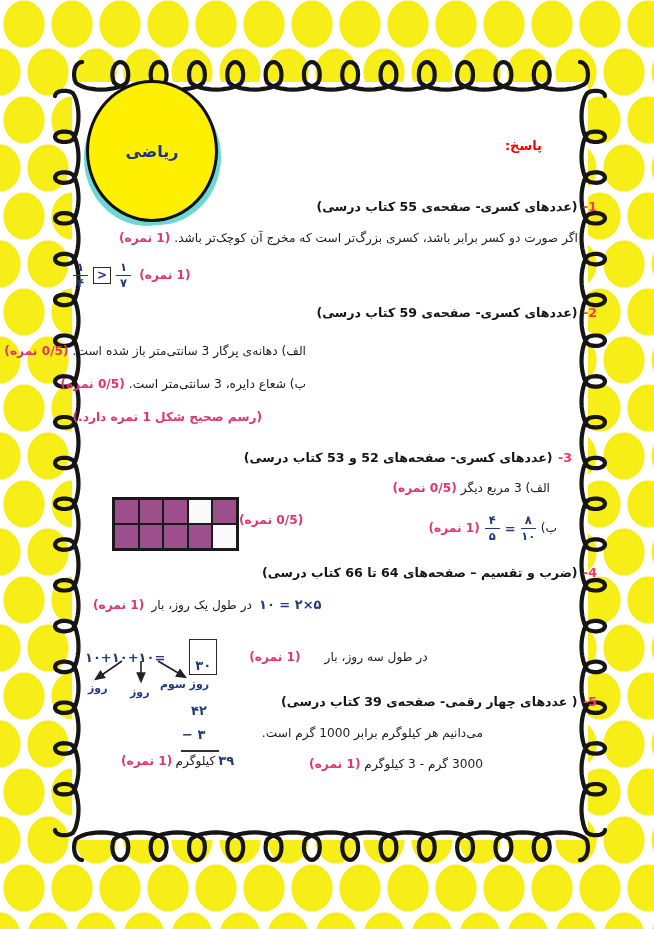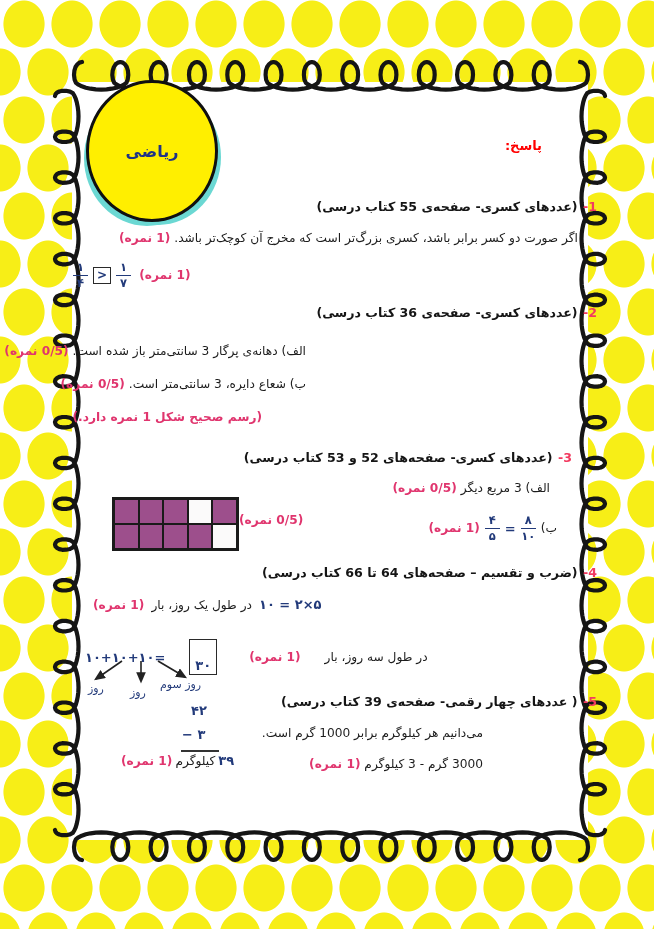--- a/index.html
+++ b/index.html
@@ -27,21 +27,21 @@
     color:#223a7a;font-weight:bold;font-size:11.5px;}
   .frac .fn{padding:0 4px 1px;border-bottom:1.4px solid #223a7a;}
   .frac .fd{padding-top:1px;}
   .cmp-box{border:1.5px solid #2a2a2a;padding:0 3px 1px;color:#223a7a;font-weight:bold;font-size:12px;margin:0 3px;}
   .box30{border:1.5px solid #2a2a2a;padding:18px 5px 1px;color:#223a7a;font-weight:bold;font-size:13px;}
   .grid{display:grid;grid-template-columns:repeat(5,24.5px);grid-auto-rows:25px;border:2px solid #1a1a1a;width:max-content;}
   .cell{border:1px solid #1a1a1a;background:#fbfafa;}
   .cell.filled{background:#9d4f8c;}
   .sub-num{color:#223a7a;font-weight:bold;font-size:13px;}
   .hline{background:#333;height:2px;}
-  .arrow-label{color:#223a7a;font-weight:normal;font-size:11px;direction:rtl;text-align:center;}
+  .arrow-label{color:#223a7a;font-weight:bold;font-size:11px;direction:rtl;text-align:center;}
   .circ-wrap{position:absolute;left:337px;top:327px;}
 </style>
 </head>
 <body>
 
 <div class="page">
 
   <svg class="frame" id="frame" width="654" height="929" viewBox="0 0 654 929">
       <rect x="72" y="82" width="516" height="758" fill="#ffffff"></rect>
       <path d="M82.0 62.0 L79.5 62.6 L77.3 64.3 L75.5 67.0 L74.4 70.6 L74.0 74.9 L74.6 79.6 L76.0 82.9 L78.5 84.7 L81.8 86.3 L85.9 87.7 L90.6 88.7 L95.8 89.4 L101.2 89.6 L106.6 89.4 L111.7 88.7 L116.4 87.7 L120.5 86.3 L123.9 84.7 L126.3 82.9 L127.7 79.6 L128.3 74.9 L127.9 70.6 L126.8 67.0 L125.0 64.3 L122.8 62.6 L120.3 62.0 L117.9 62.6 L115.6 64.3 L113.9 67.0 L112.7 70.6 L112.3 74.9 L112.9 79.6 L114.3 82.9 L116.8 84.7 L120.1 86.3 L124.2 87.7 L128.9 88.7 L134.1 89.4 L139.5 89.6 L144.9 89.4 L150.0 88.7 L154.8 87.7 L158.9 86.3 L162.2 84.7 L164.6 82.9 L166.1 79.6 L166.6 74.9 L166.2 70.6 L165.1 67.0 L163.3 64.3 L161.1 62.6 L158.6 62.0 L156.2 62.6 L153.9 64.3 L152.2 67.0 L151.0 70.6 L150.6 74.9 L151.2 79.6 L152.6 82.9 L155.1 84.7 L158.4 86.3 L162.5 87.7 L167.2 88.7 L172.4 89.4 L177.8 89.6 L183.2 89.4 L188.3 88.7 L193.1 87.7 L197.2 86.3 L200.5 84.7 L202.9 82.9 L204.4 79.6 L204.9 74.9 L204.5 70.6 L203.4 67.0 L201.6 64.3 L199.4 62.6 L196.9 62.0 L194.5 62.6 L192.2 64.3 L190.5 67.0 L189.3 70.6 L189.0 74.9 L189.5 79.6 L191.0 82.9 L193.4 84.7 L196.7 86.3 L200.8 87.7 L205.5 88.7 L210.7 89.4 L216.1 89.6 L221.5 89.4 L226.6 88.7 L231.4 87.7 L235.5 86.3 L238.8 84.7 L241.2 82.9 L242.7 79.6 L243.2 74.9 L242.8 70.6 L241.7 67.0 L239.9 64.3 L237.7 62.6 L235.2 62.0 L232.8 62.6 L230.6 64.3 L228.8 67.0 L227.6 70.6 L227.3 74.9 L227.8 79.6 L229.3 82.9 L231.7 84.7 L235.0 86.3 L239.1 87.7 L243.8 88.7 L249.0 89.4 L254.4 89.6 L259.8 89.4 L265.0 88.7 L269.7 87.7 L273.8 86.3 L277.1 84.7 L279.5 82.9 L281.0 79.6 L281.5 74.9 L281.1 70.6 L280.0 67.0 L278.2 64.3 L276.0 62.6 L273.5 62.0 L271.1 62.6 L268.9 64.3 L267.1 67.0 L265.9 70.6 L265.6 74.9 L266.1 79.6 L267.6 82.9 L270.0 84.7 L273.3 86.3 L277.4 87.7 L282.1 88.7 L287.3 89.4 L292.7 89.6 L298.1 89.4 L303.3 88.7 L308.0 87.7 L312.1 86.3 L315.4 84.7 L317.8 82.9 L319.3 79.6 L319.8 74.9 L319.4 70.6 L318.3 67.0 L316.5 64.3 L314.3 62.6 L311.8 62.0 L309.4 62.6 L307.2 64.3 L305.4 67.0 L304.2 70.6 L303.9 74.9 L304.4 79.6 L305.9 82.9 L308.3 84.7 L311.6 86.3 L315.7 87.7 L320.4 88.7 L325.6 89.4 L331.0 89.6 L336.4 89.4 L341.6 88.7 L346.3 87.7 L350.4 86.3 L353.7 84.7 L356.1 82.9 L357.6 79.6 L358.1 74.9 L357.8 70.6 L356.6 67.0 L354.8 64.3 L352.6 62.6 L350.2 62.0 L347.7 62.6 L345.5 64.3 L343.7 67.0 L342.6 70.6 L342.2 74.9 L342.7 79.6 L344.2 82.9 L346.6 84.7 L349.9 86.3 L354.0 87.7 L358.7 88.7 L363.9 89.4 L369.3 89.6 L374.7 89.4 L379.9 88.7 L384.6 87.7 L388.7 86.3 L392.0 84.7 L394.4 82.9 L395.9 79.6 L396.4 74.9 L396.1 70.6 L394.9 67.0 L393.1 64.3 L390.9 62.6 L388.5 62.0 L386.0 62.6 L383.8 64.3 L382.0 67.0 L380.9 70.6 L380.5 74.9 L381.0 79.6 L382.5 82.9 L384.9 84.7 L388.2 86.3 L392.3 87.7 L397.0 88.7 L402.2 89.4 L407.6 89.6 L413.0 89.4 L418.2 88.7 L422.9 87.7 L427.0 86.3 L430.3 84.7 L432.7 82.9 L434.2 79.6 L434.7 74.9 L434.4 70.6 L433.2 67.0 L431.4 64.3 L429.2 62.6 L426.8 62.0 L424.3 62.6 L422.1 64.3 L420.3 67.0 L419.2 70.6 L418.8 74.9 L419.3 79.6 L420.8 82.9 L423.2 84.7 L426.5 86.3 L430.6 87.7 L435.4 88.7 L440.5 89.4 L445.9 89.6 L451.3 89.4 L456.5 88.7 L461.2 87.7 L465.3 86.3 L468.6 84.7 L471.0 82.9 L472.5 79.6 L473.0 74.9 L472.7 70.6 L471.5 67.0 L469.8 64.3 L467.5 62.6 L465.1 62.0 L462.6 62.6 L460.4 64.3 L458.6 67.0 L457.5 70.6 L457.1 74.9 L457.6 79.6 L459.1 82.9 L461.5 84.7 L464.8 86.3 L468.9 87.7 L473.7 88.7 L478.8 89.4 L484.2 89.6 L489.6 89.4 L494.8 88.7 L499.5 87.7 L503.6 86.3 L506.9 84.7 L509.4 82.9 L510.8 79.6 L511.4 74.9 L511.0 70.6 L509.8 67.0 L508.1 64.3 L505.8 62.6 L503.4 62.0 L500.9 62.6 L498.7 64.3 L496.9 67.0 L495.8 70.6 L495.4 74.9 L495.9 79.6 L497.4 82.9 L499.8 84.7 L503.1 86.3 L507.2 87.7 L512.0 88.7 L517.1 89.4 L522.5 89.6 L527.9 89.4 L533.1 88.7 L537.8 87.7 L541.9 86.3 L545.2 84.7 L547.7 82.9 L549.1 79.6 L549.7 74.9 L549.3 70.6 L548.1 67.0 L546.4 64.3 L544.1 62.6 L541.7 62.0 L539.2 62.6 L537.0 64.3 L535.2 67.0 L534.1 70.6 L533.7 74.9 L534.3 79.6 L535.7 82.9 L538.1 84.7 L541.5 86.3 L545.6 87.7 L550.3 88.7 L555.4 89.4 L560.8 89.6 L566.2 89.4 L571.4 88.7 L576.1 87.7 L580.2 86.3 L583.5 84.7 L586.0 82.9 L587.4 79.6 L588.0 74.9 L587.6 70.6 L586.5 67.0 L584.7 64.3 L582.5 62.6 L580.0 62.0" fill="none" stroke="#151515" stroke-width="4.2" stroke-linecap="round" stroke-linejoin="round"></path>
@@ -72,21 +72,21 @@
     <span class="cmp-box">&gt;</span>
     <span class="frac">
       <span class="fn">۱</span>
       <span class="fd">۷</span>
     </span>
     <span class="pink" style="margin-left:6px;">(1 نمره)</span>
   </div>
 
   <div class="abs h" style="right:57px;top:305px;">
     <span class="num">2-</span>
-    <span>(عددهای کسری- صفحه‌ی 36 کتاب درسی)</span>
+    <span>(عددهای کسری- صفحه‌ی 59 کتاب درسی)</span>
   </div>
   <div class="abs body" style="right:348px;top:344px;">
     <span>الف) دهانه‌ی پرگار 3 سانتی‌متر باز شده است.</span>
     <span class="pink">(0/5 نمره)</span>
   </div>
   <div class="abs body" style="right:348px;top:377px;">
     <span>ب) شعاع دایره، 3 سانتی‌متر است.</span>
     <span class="pink">(0/5 نمره)</span>
   </div>
   <div class="abs pink" style="right:392px;top:410px;">(رسم صحیح شکل 1 نمره دارد.)</div>

